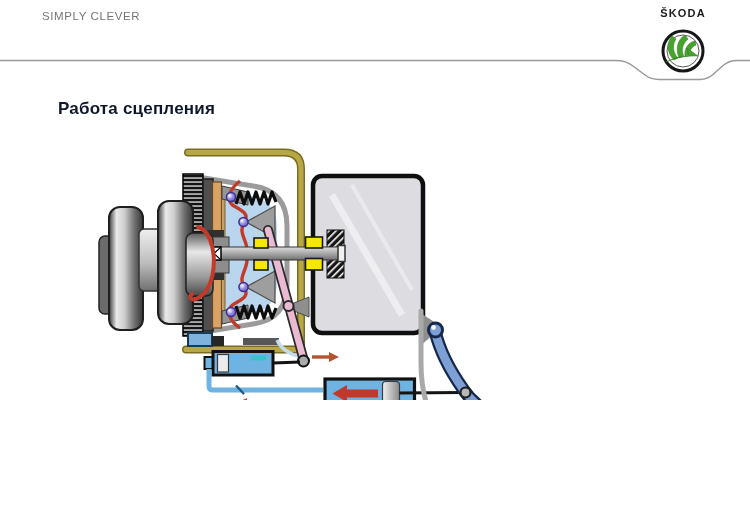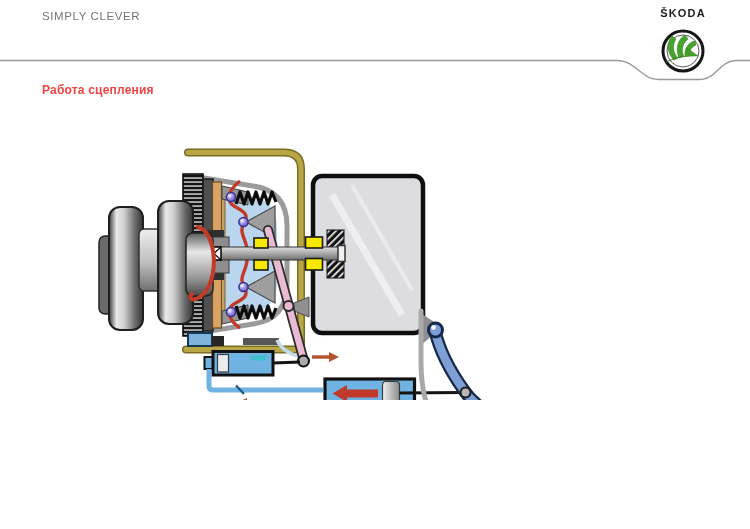--- a/index.html
+++ b/index.html
@@ -1,22 +1,22 @@
 <!DOCTYPE html>
 <html><head>
 <meta charset="utf-8">
 <style>
   html,body{margin:0;padding:0;background:#fff;}
   .slide{position:relative;width:750px;height:400px;background:#ffffff;overflow:hidden;
          font-family:"Liberation Sans",sans-serif;}
   .slogan{position:absolute;left:42px;top:10px;font-size:11.5px;letter-spacing:.6px;color:#757575;}
   .brand{position:absolute;left:648px;top:7px;width:70px;text-align:center;font-size:11px;
          font-weight:bold;letter-spacing:1.2px;color:#1b1b1b;}
-  .title{position:absolute;left:42px;top:83px;margin:0;font-size:12px;font-weight:bold;
-         color:#ef4444;letter-spacing:.2px;}
+  .title{position:absolute;left:42px;top:83px;margin:16px;font-size:17px;font-weight:bold;
+         color:#0f172a;letter-spacing:.2px;}
   .footer-year{position:absolute;left:-3px;top:501px;font-size:8px;color:#555;}
   .footer-page{position:absolute;left:45px;top:501px;font-size:8px;color:#555;}
   .gfx{position:absolute;left:0;top:0;}
   .bottom-rule{position:absolute;left:0;top:519px;width:750px;height:1px;background:#ededed;}
 </style>
 </head>
 <body>
 
 <div class="slide">
 

